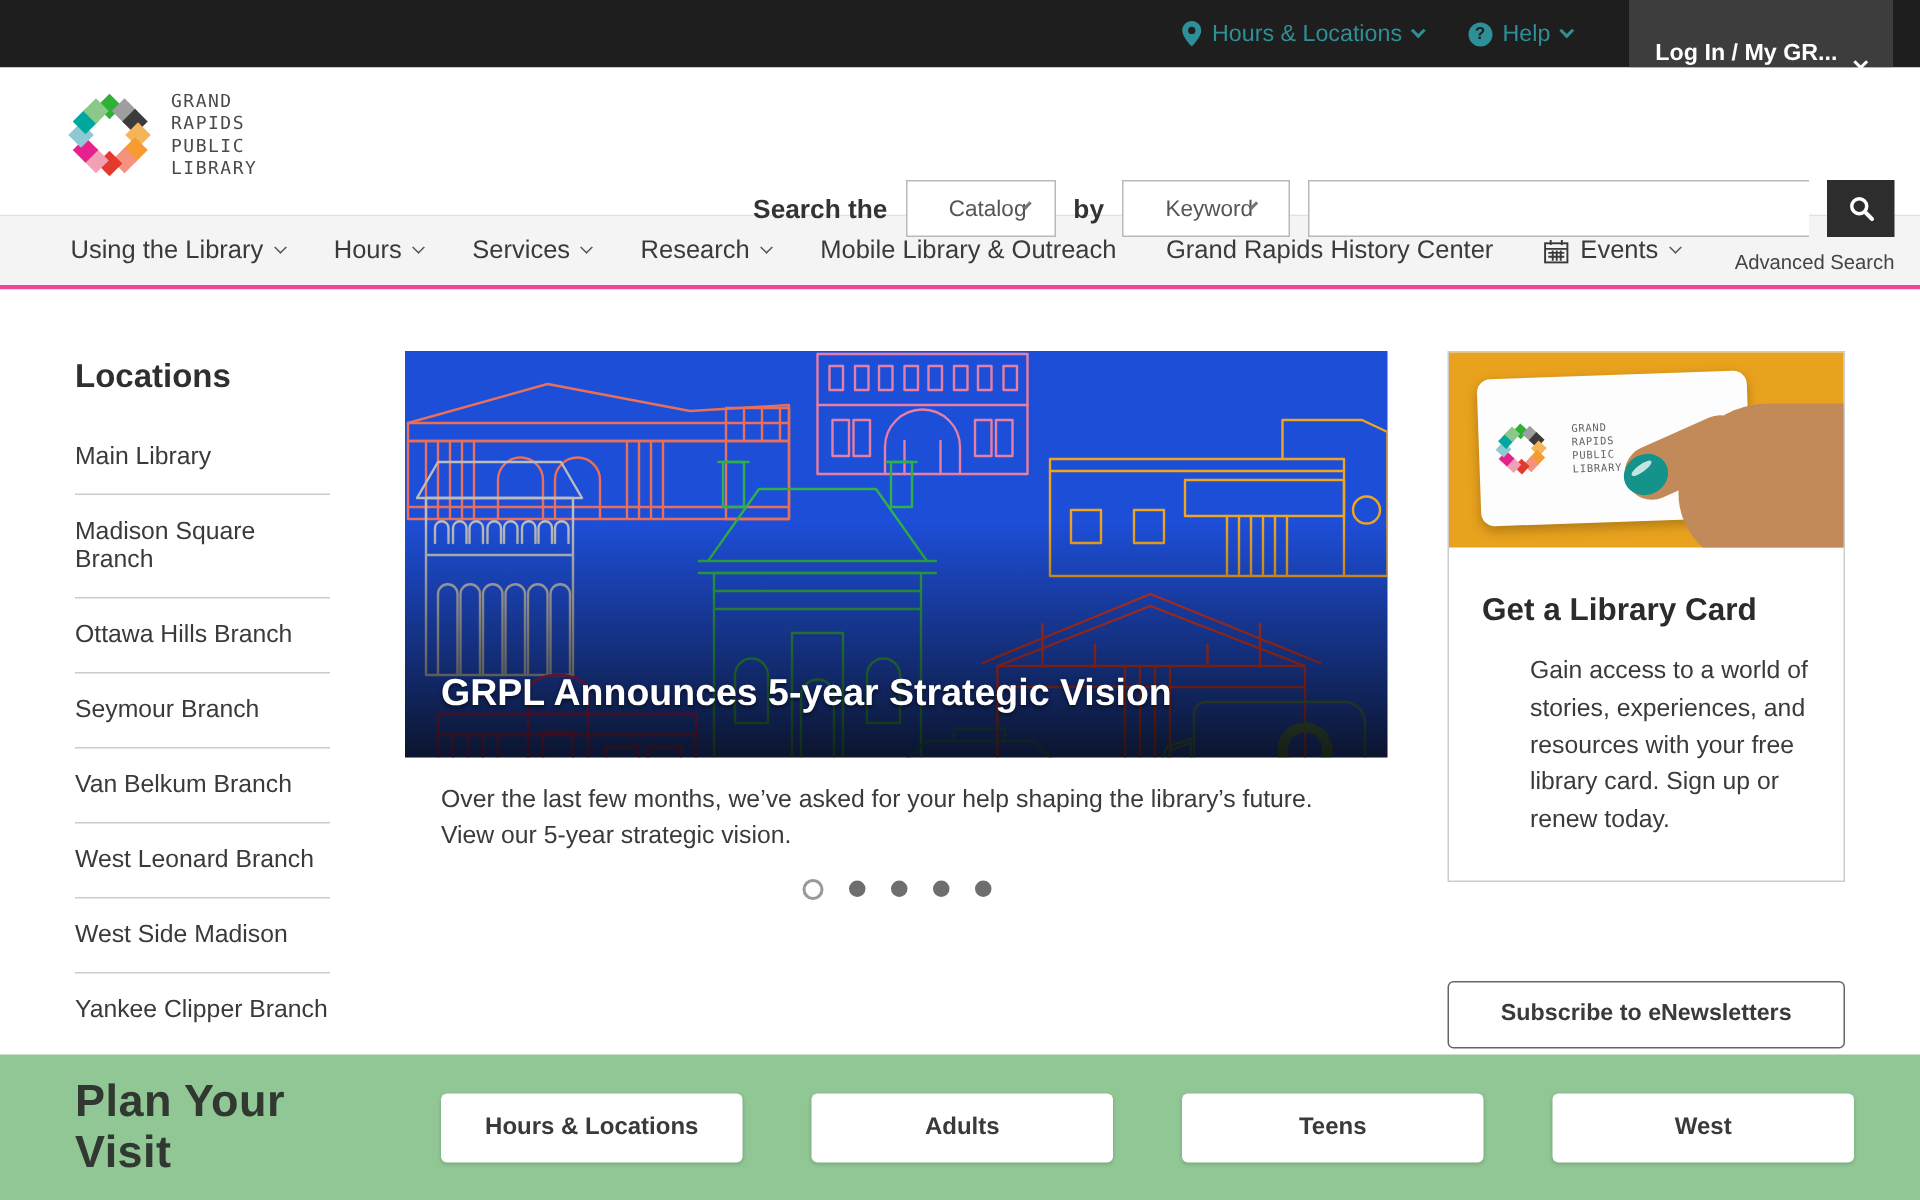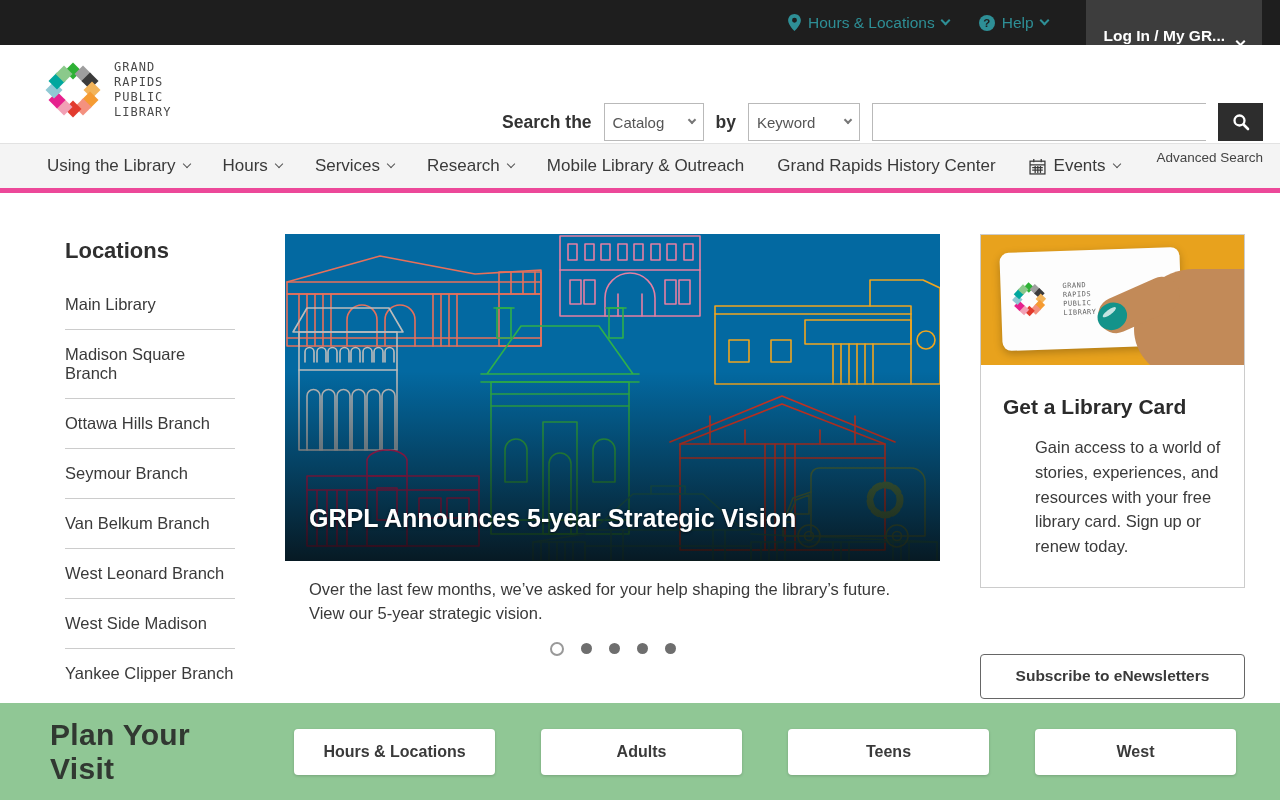--- a/index.html
+++ b/index.html
@@ -17,42 +17,42 @@
   .login-block { height:45px; background:#3d3d3d; color:#fff; font-weight:bold; font-size:15.5px; display:flex; align-items:flex-end; gap:12px; padding:0 18px; margin-left:8px; margin-right:18px; cursor:pointer; }
   
   header { height:98px; position:relative; background:#fff; }
   .logo { position:absolute; left:47px; top:15px; display:flex; align-items:center; gap:15px; }
   .logo-ring { position:relative; width:52px; height:52px; }
   .sq { position:absolute; width:12px; height:12px; transform:rotate(45deg); }
   .sq0{left:20px;top:1px}.sq1{left:29.5px;top:3.5px}.sq2{left:36.5px;top:10.5px}.sq3{left:39px;top:20px}
   .sq4{left:36.5px;top:29.5px}.sq5{left:29.5px;top:36.5px}.sq6{left:20px;top:39px}.sq7{left:10.5px;top:36.5px}
   .sq8{left:3.5px;top:29.5px}.sq9{left:1px;top:20px}.sq10{left:3.5px;top:10.5px}.sq11{left:10.5px;top:3.5px}
   .logo-text { font-family:"DejaVu Sans Mono", monospace; font-size:12px; line-height:1.25; color:#4a4a4a; letter-spacing:1px; }
-  .search-area { position:absolute; right:17px; top:58px; }
+  .search-area { position:absolute; right:17px; top:75px; }
   .search-row { display:flex; align-items:center; gap:12px; justify-content:flex-end; }
   .search-label { font-size:17.5px; font-weight:bold; color:#333; }
-  .select-box { height:38px; border:1px solid #b9b9b9; background:#fff; display:flex; align-items:center; justify-content:space-between; padding:0 8px; color:#555; font-size:15px; cursor:pointer; }
+  .select-box { height:38px; border:1px solid #b9b9b9; background:#fff; display:flex; align-items:center; justify-content:space-between; padding:0 28px; color:#555; font-size:15px; cursor:pointer; }
   .select-box .chev { border-color:#777; width:6px; height:6px; }
   .sel-catalog { width:100px; }
   .sel-keyword { width:112px; }
   .search-input { width:334px; height:38px; border:1px solid #b9b9b9; border-right:none; padding:0 10px; font-size:15px; outline:none; }
   .search-btn { width:45px; height:38px; background:#2d2d2d; border:none; display:flex; align-items:center; justify-content:center; cursor:pointer; }
   .advanced { text-align:right; font-size:13.5px; color:#444; margin-top:9px; cursor:pointer; }
   
-  nav { height:50px; background:#f4f4f4; border-top:1px solid #e2e2e2; border-bottom:5px solid #ec4899; display:flex; align-items:center; padding-left:47px; gap:33px; font-size:17px; color:#3a3a3a; }
+  nav { height:50px; background:#f4f4f4; border-top:1px solid #e2e2e2; border-bottom:3px solid #ec4899; display:flex; align-items:center; padding-left:47px; gap:33px; font-size:17px; color:#3a3a3a; }
   .nav-item { display:flex; align-items:center; gap:8px; cursor:pointer; white-space:nowrap; }
   .nav-item .chev { border-color:#555; width:6px; height:6px; border-width:1.7px; }
   
-  .main { display:flex; height:510px; padding:41px 17px 0 65px; background:#fff; }
+  .main { display:flex; height:510px; padding:41px 17px 0 50px; background:#fff; }
   .sidebar { width:170px; margin-right:50px; flex:none; }
   .loc-title { font-size:22px; font-weight:bold; color:#2f2f2f; margin:4px 0 16px; }
   .loc-item { padding:15px 0; border-bottom:1px solid #ccc; font-size:16.5px; color:#3a3a3a; cursor:pointer; }
   .loc-item:last-child { border-bottom:none; }
   .hero-col { width:655px; margin-right:40px; flex:none; }
-  .hero { position:relative; width:655px; height:327px; background:#0369a1; overflow:hidden;text-align:center; }
+  .hero { position:relative; width:655px; height:271px; background:#1d4ed8; overflow:hidden;text-align:center; }
   .hero-art { position:absolute; left:0; top:0; width:655px; height:327px; }
   .hero-grad { position:absolute; inset:0; background:linear-gradient(180deg, rgba(20,20,20,0) 42%, rgba(8,8,8,0.82) 100%); }
   .hero-title { position:absolute; left:24px; bottom:28px; color:#fff; font-size:25px; font-weight:bold; text-shadow:0 1px 3px rgba(0,0,0,.6); cursor:pointer; }
   .hero-desc { margin:17px 24px 0; font-size:16.5px; line-height:1.45; color:#3a3a3a; }
   .dots { display:flex; justify-content:center; align-items:center; gap:17px; margin-top:16px; }
   .dot { width:11px; height:11px; border-radius:50%; background:#6e6e6e; cursor:pointer; }
   .dot.active { width:14px; height:14px; background:#fff; border:2px solid #999; }
   
   .right-col { width:265px; flex:none; }
   .card { border:1px solid #ccc; background:#fff; }

